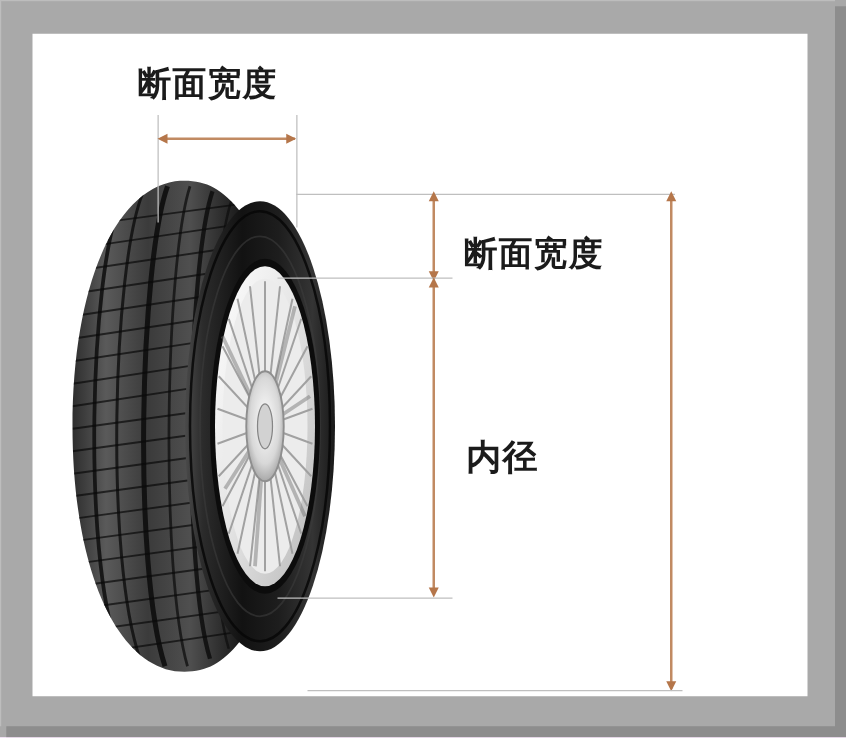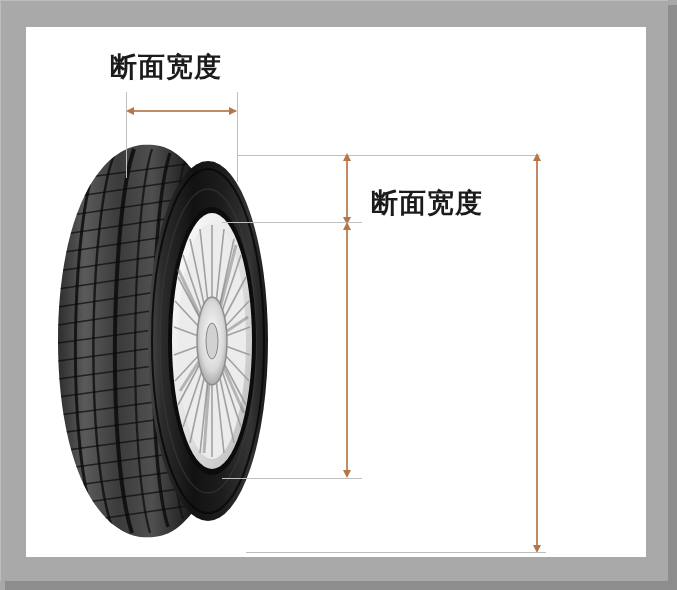--- a/index.html
+++ b/index.html
@@ -266,20 +266,21 @@
     <div class="ext-line-h" style="left:211px; top:128px; width:303px;"></div>
 
     <div class="label label-section">断面宽度</div>
 
     <div class="dim-v" style="left:320px; top:132px; height:64px;"></div>
     <div class="arrow arrow-up" style="left:317px; top:126px;"></div>
     <div class="arrow arrow-down" style="left:317px; top:190px;"></div>
 
     <div class="ext-line-h" style="left:196px; top:195px; width:140px;"></div>
 
+    <div class="label label-inner">内径</div>
 
     <div class="dim-v" style="left:320px; top:200px; height:248px;"></div>
     <div class="arrow arrow-up" style="left:317px; top:195px;"></div>
     <div class="arrow arrow-down" style="left:317px; top:443px;"></div>
 
     <div class="ext-line-h" style="left:196px; top:451px; width:140px;"></div>
 
 
     <div class="dim-v" style="left:510px; top:132px; height:392px;"></div>
     <div class="arrow arrow-up" style="left:507px; top:126px;"></div>

